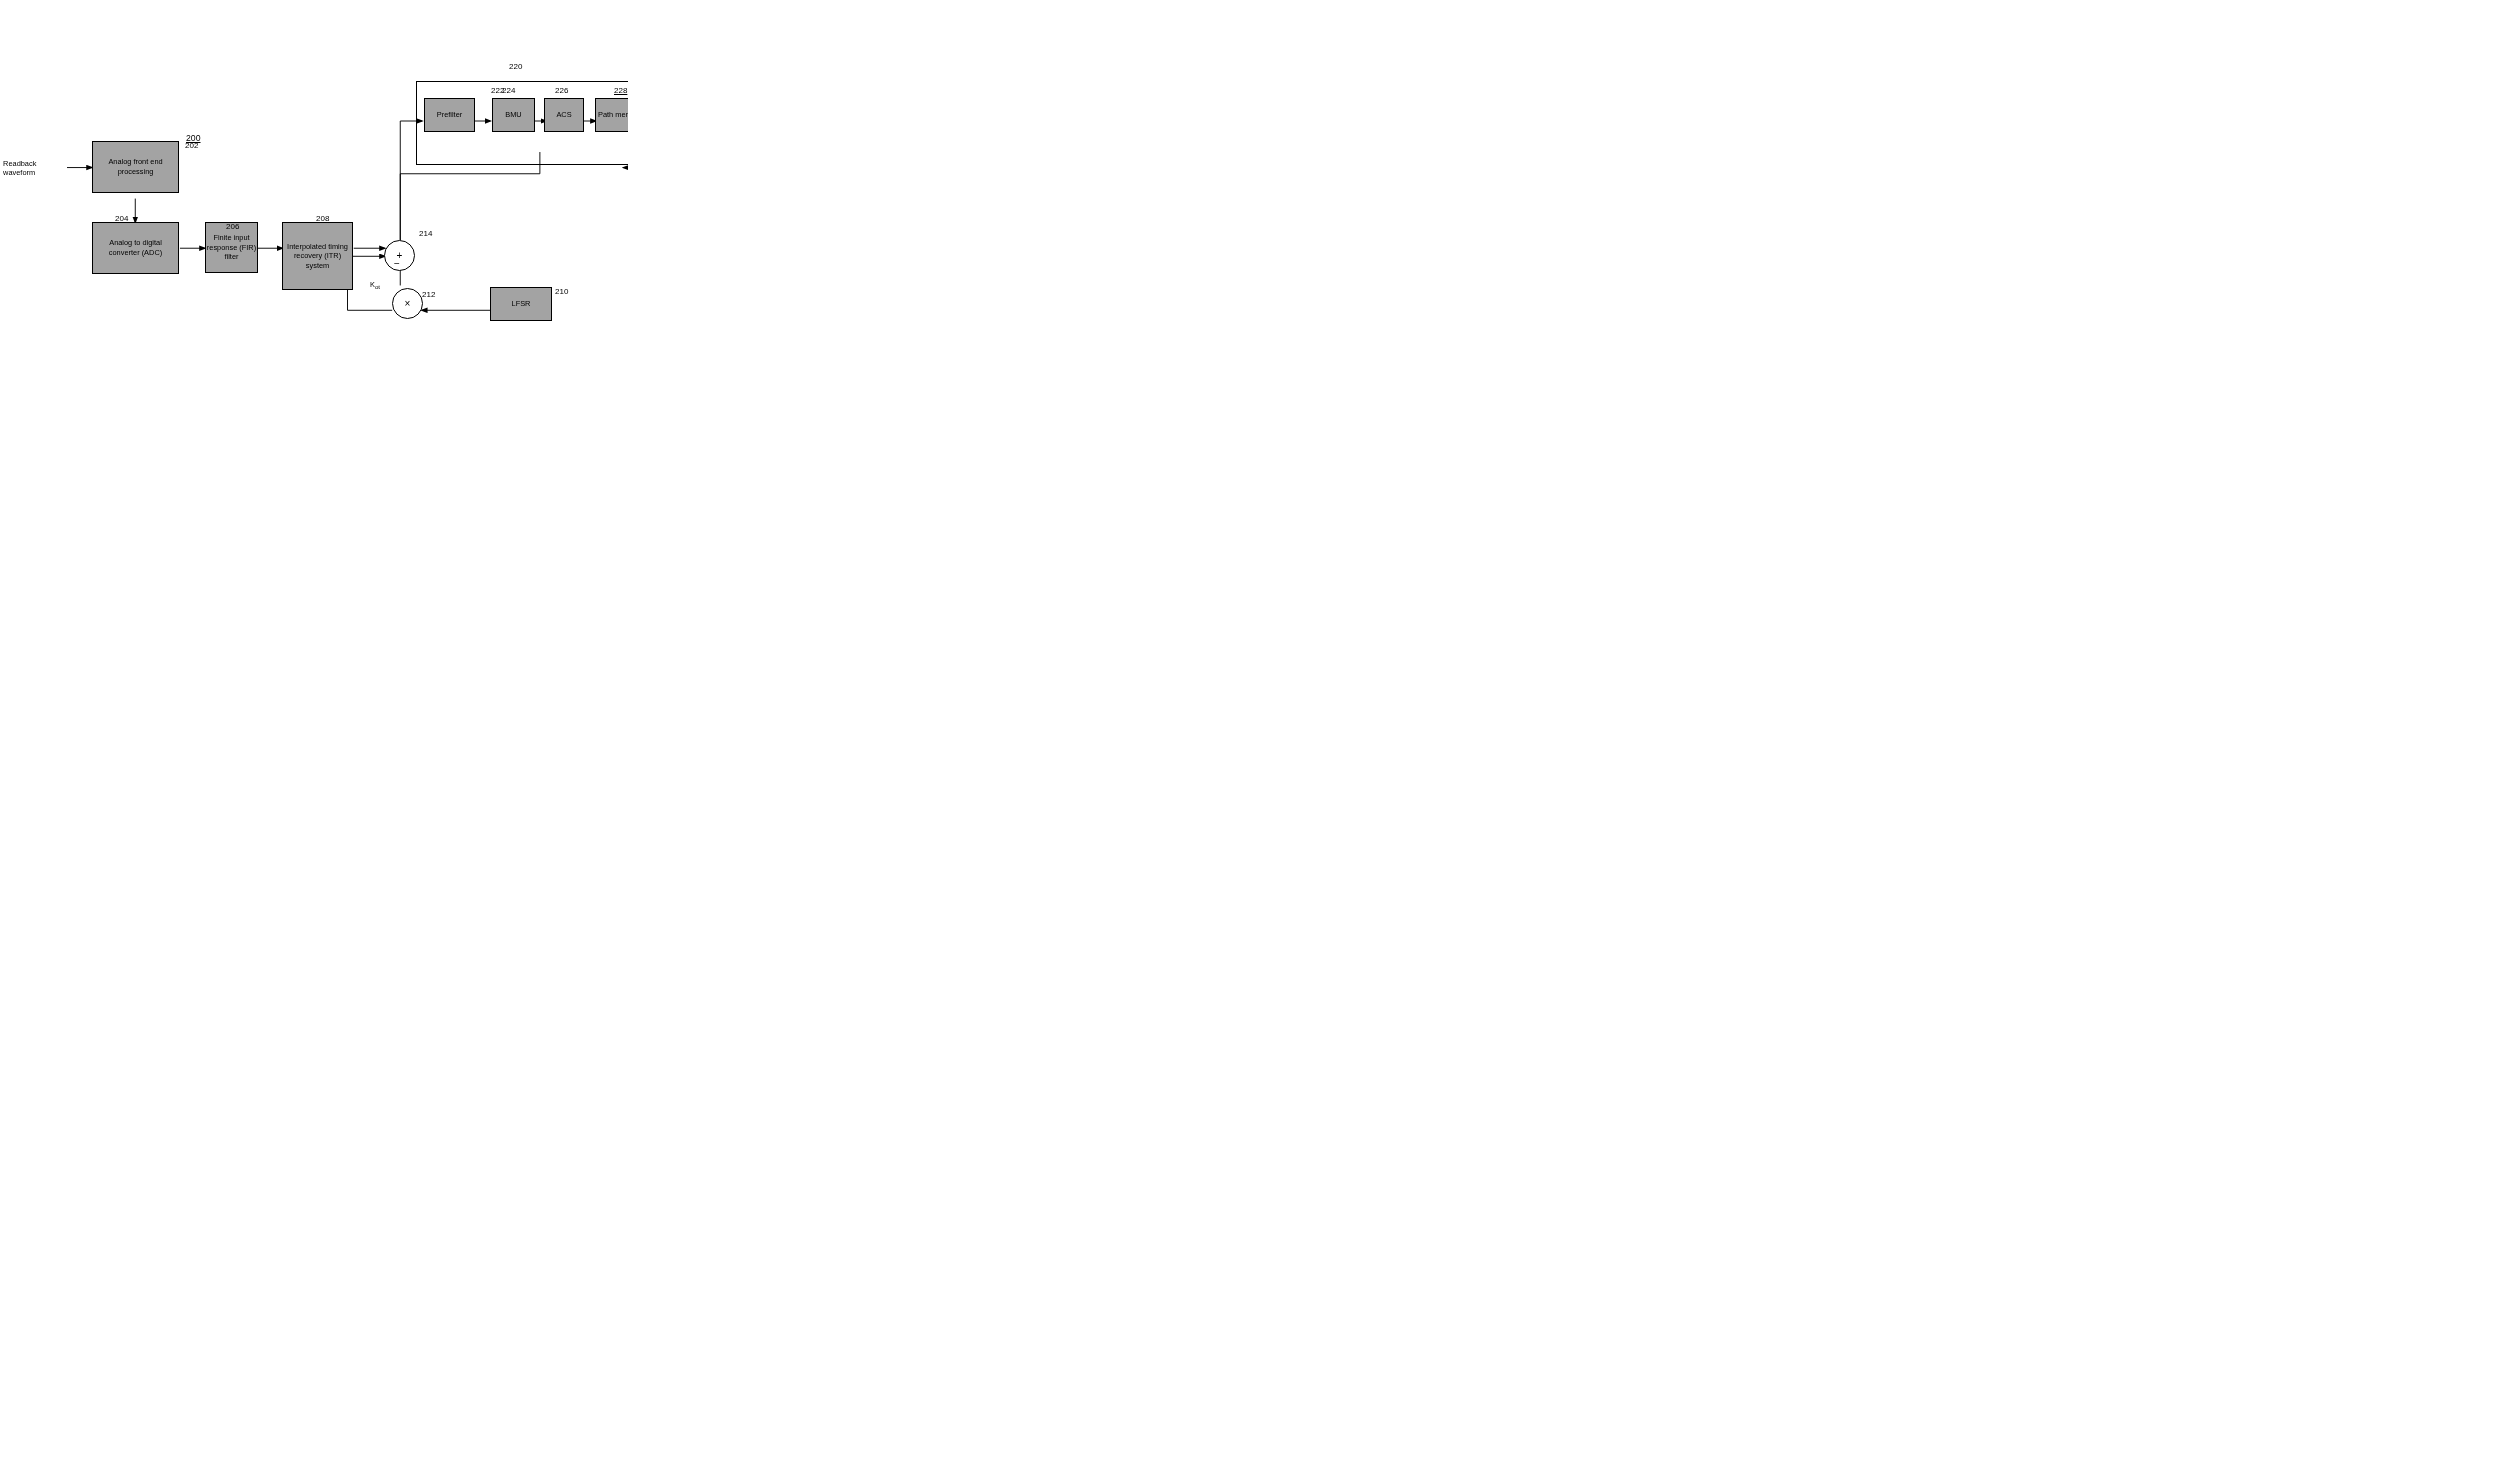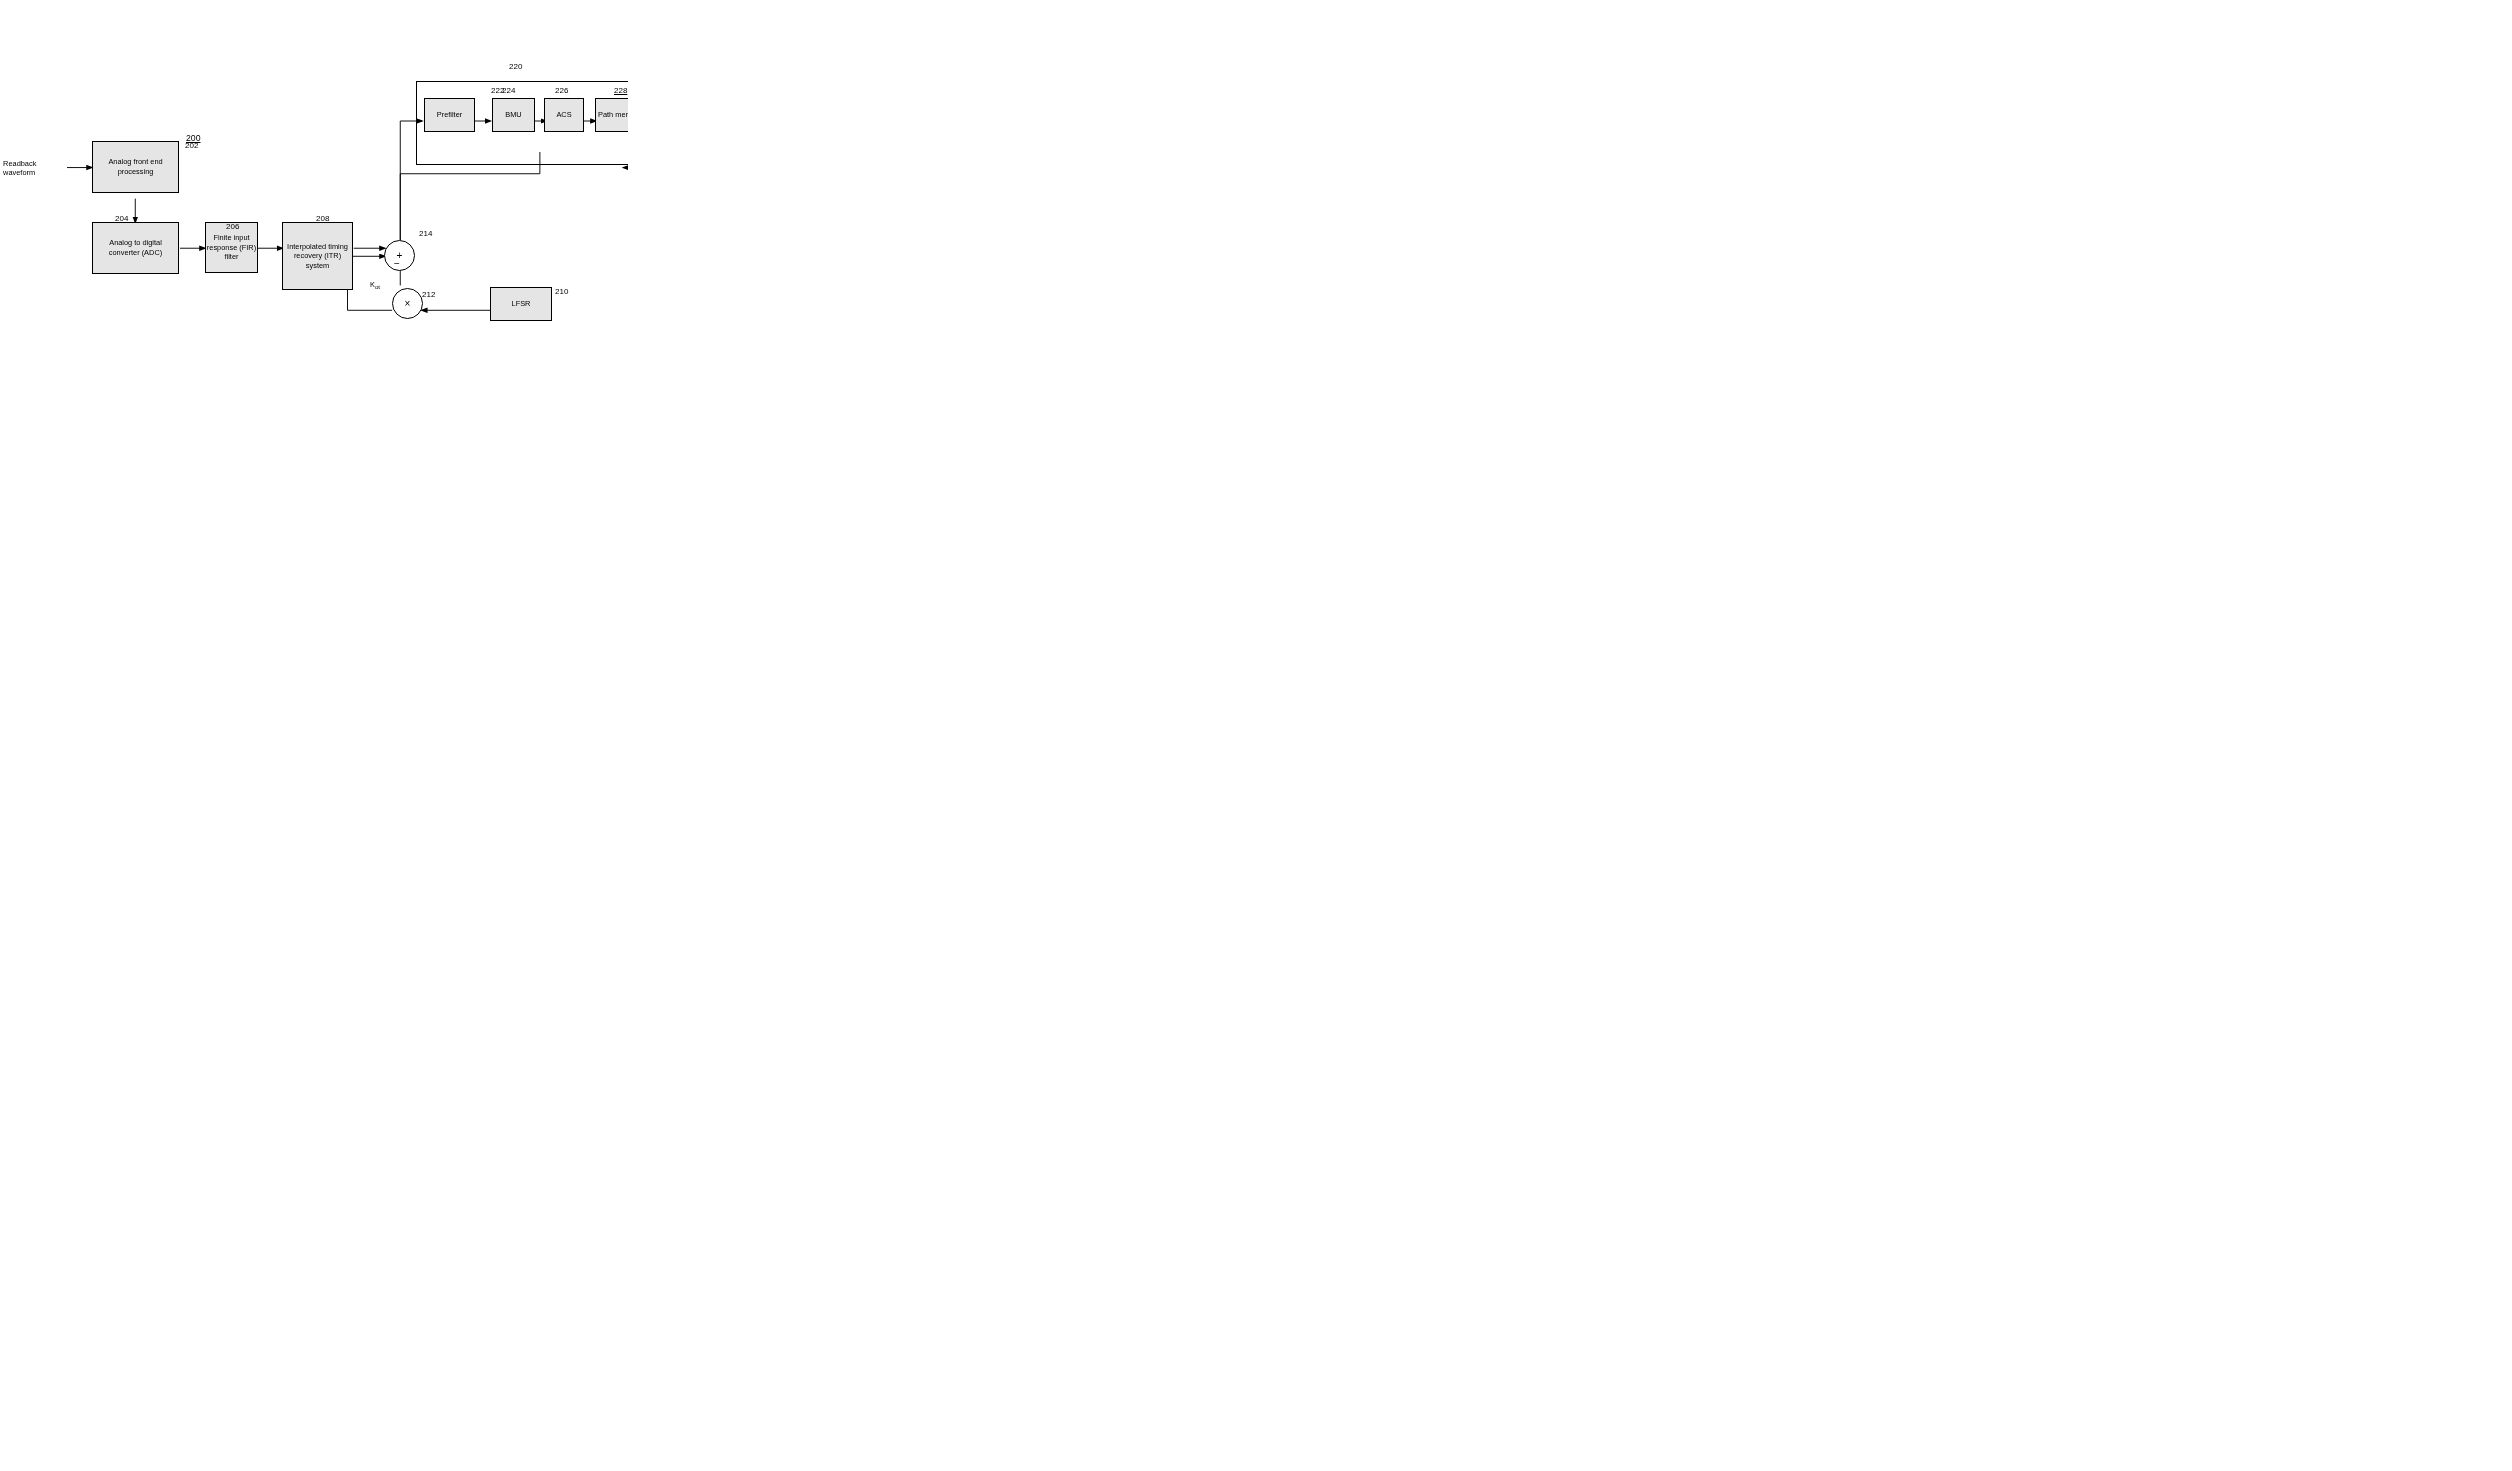--- a/index.html
+++ b/index.html
@@ -12,21 +12,21 @@
       overflow: hidden;
     }
     .diagram {
       position: relative;
       width: 100%;
       height: 100%;
     }
     .block {
       position: absolute;
       border: 1.2px solid #000;
-      background: #e5e5e5;
+      background: #a3a3a3;
       display: flex;
       align-items: center;
       justify-content: center;
       text-align: center;
       font-size: 7.4px;
       line-height: 1.3;
     }
     .label {
       position: absolute;
       font-size: 7.4px;

